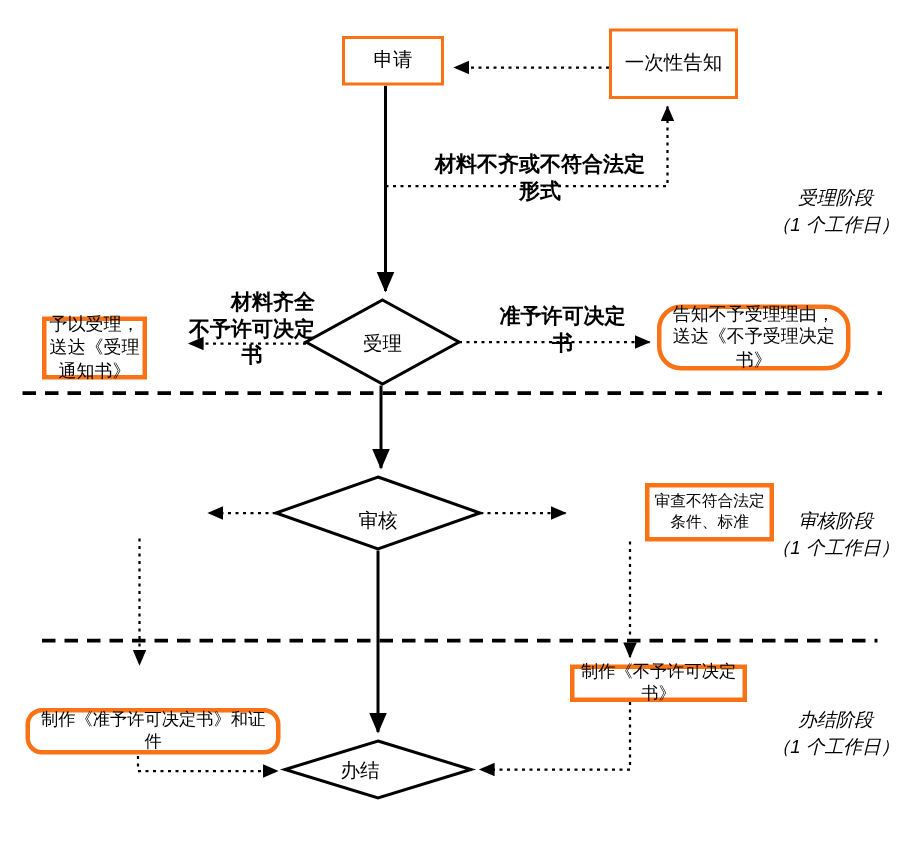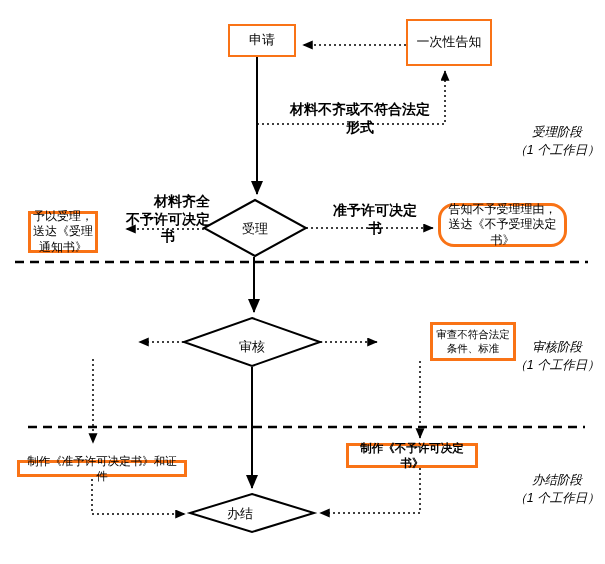--- a/index.html
+++ b/index.html
@@ -66,23 +66,23 @@
 
   <div class="box" style="left:406px;top:19px;width:86px;height:47px;font-size:13px;">一次性告知</div>
 
   <div class="box thick" style="left:28px;top:211px;width:70px;height:42px;text-align:center;">予以受理，送达《受理通知书》</div>
 
   <div class="box thick" style="left:438px;top:203px;width:129px;height:44px;border-radius:16px;">告知不予受理理由，送达《不予受理决定书》</div>
 
 
   <div class="box thick" style="left:382px;top:322px;width:86px;height:39px;font-size:10.5px;margin-left:48px;">审查不符合法定条件、标准</div>
 
-  <div class="box thick" style="left:17px;top:460px;width:170px;height:17px;font-size:11.5px;">制作《准予许可决定书》和证件</div>
+  <div class="box thick" style="left:17px;top:472px;width:170px;height:31px;font-size:11.5px;border-radius:11px;">制作《准予许可决定书》和证件</div>
 
-  <div class="box thick" style="left:346px;top:443px;width:132px;height:25px;font-size:11.5px;font-weight:bold;">制作《不予许可决定书》</div>
+  <div class="box thick" style="left:380px;top:443px;width:118px;height:25px;font-size:11.5px;">制作《不予许可决定书》</div>
 
   <div class="diamond-label" style="left:225px;top:220px;width:60px;">受理</div>
   <div class="diamond-label" style="left:222px;top:338px;width:60px;">审核</div>
   <div class="diamond-label" style="left:210px;top:505px;width:60px;">办结</div>
 
   <div class="edge-label" style="left:290px;top:101px;width:140px;">材料不齐或不符合法定形式</div>
 
   <div class="edge-label" style="left:126px;top:193px;width:84px;">
     <span style="display:block;text-align:right;">材料齐全</span>
     <span style="display:block;">不予许可决定书</span>

